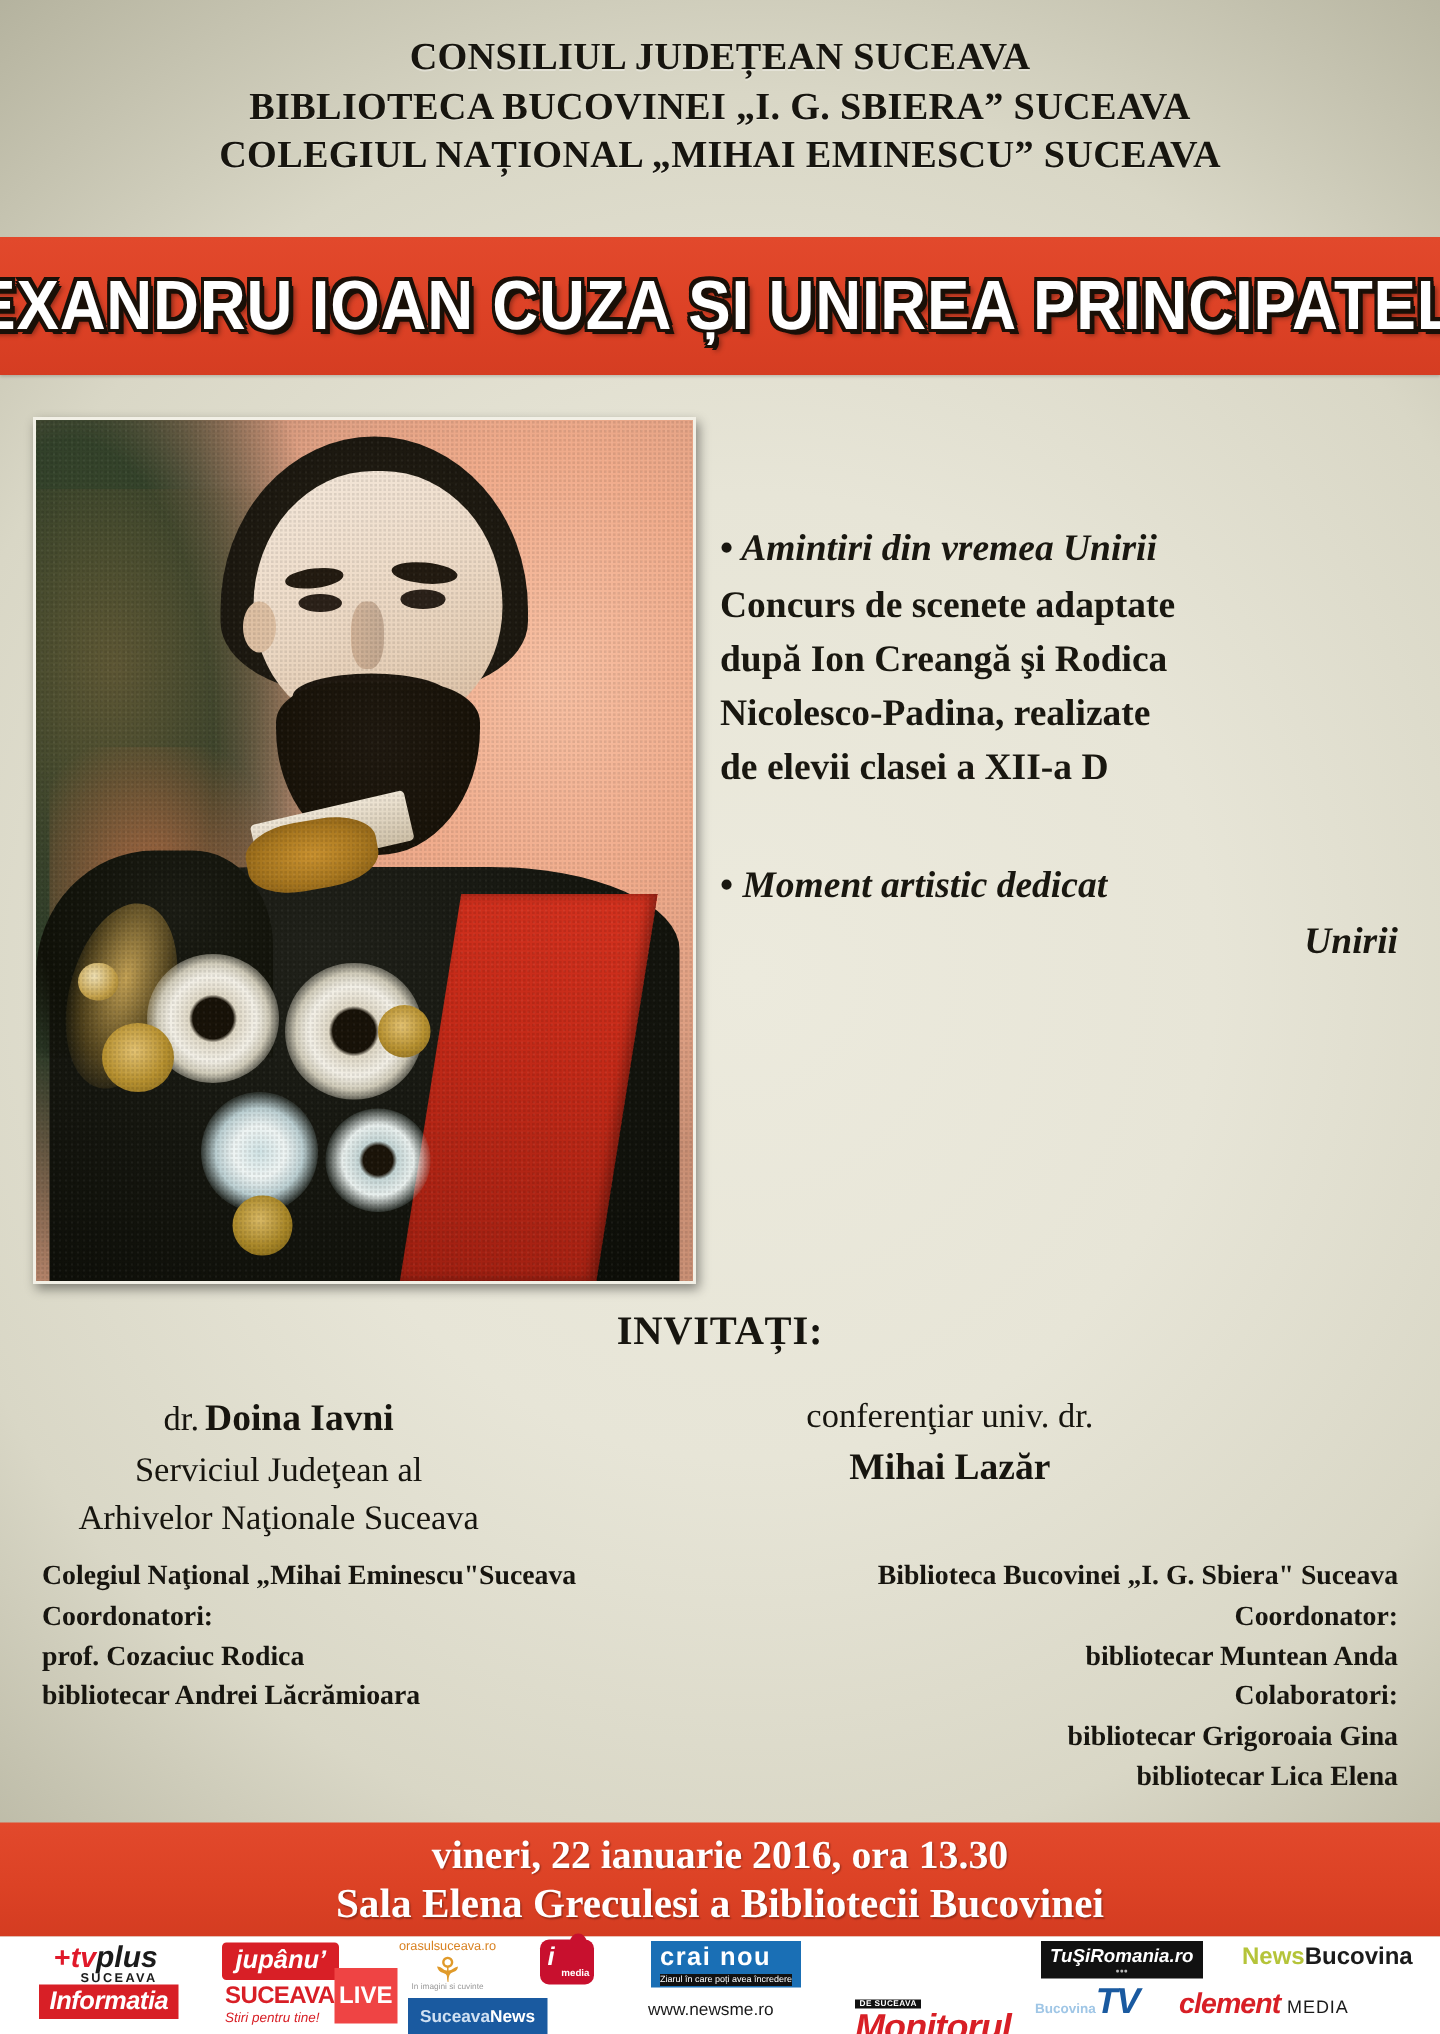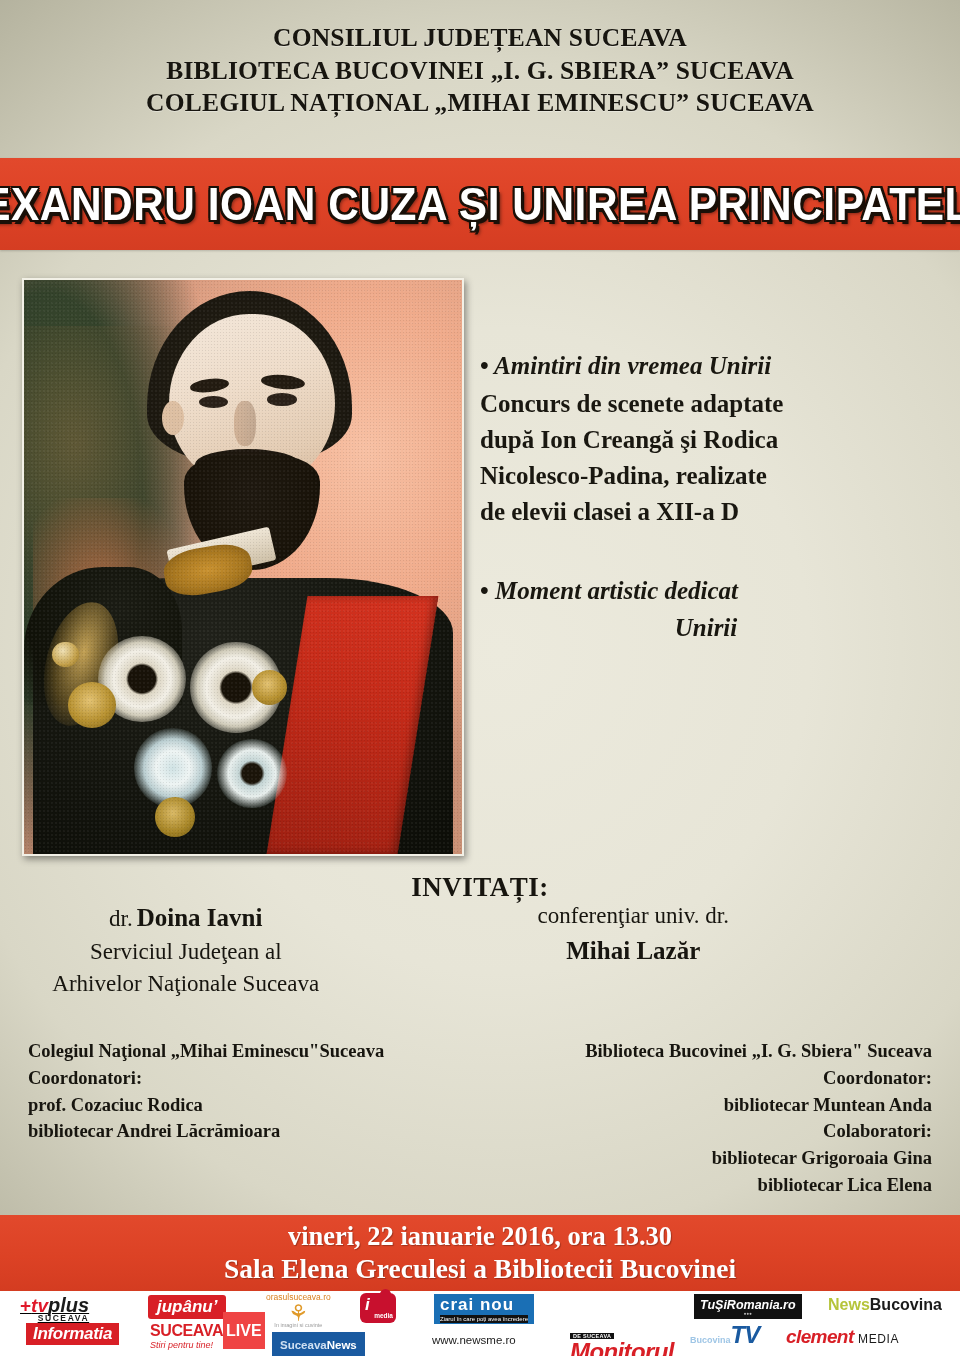--- a/index.html
+++ b/index.html
@@ -192,21 +192,21 @@
   }
   .prog-body.last-line{text-align:left;}
 
   
   .invitati-title{
     position:absolute;left:0;right:0;top:872px;
     text-align:center;font-size:27px;font-weight:bold;color:#17150f;
     letter-spacing:.5px;
   }
   .guests{
-    position:absolute;left:0;top:900px;width:819px;
+    position:absolute;left:0;top:928px;width:819px;
     display:flex;
   }
   .guest{width:50%;color:#17150f;line-height:1.42;}
   .guest-left{text-align:center;padding-right:56px;}
   .guest-right{text-align:center;padding-left:20px;}
   .guest-role{font-size:23px;}
   .guest-name{font-size:25px;font-weight:bold;}
   .guest-org{font-size:23px;}
 
   
@@ -236,21 +236,21 @@
     position:absolute;left:0;top:1291px;width:960px;height:65px;
     background:#ffffff;
     display:flex;align-items:center;
   }
   .sp{
     position:absolute;
     font-family:"Liberation Sans", sans-serif;
     line-height:1;
     white-space:nowrap;
   }
-  .sp-tvplus{left:20px;top:4px;text-decoration:underline;}
+  .sp-tvplus{left:36px;top:4px;}
   .sp-tvplus .cross{color:#e0192a;font-weight:bold;font-size:19px;}
   .sp-tvplus .tv{color:#e0192a;font-weight:bold;font-size:19px;font-style:italic;}
   .sp-tvplus .plus{color:#1b1b1b;font-weight:bold;font-size:20px;font-style:italic;}
   .sp-tvplus .suceava{display:block;text-align:right;color:#1b1b1b;font-weight:bold;font-size:8.5px;letter-spacing:1.6px;margin-top:-1px;}
   .sp-informatia{left:26px;top:32px;background:#d81f26;padding:2px 7px 3px;}
   .sp-informatia .t{color:#fff;font-weight:bold;font-style:italic;font-size:17px;letter-spacing:-.3px;}
   .sp-jupanu{left:148px;top:4px;background:#d81f26;border-radius:3px;padding:3px 9px 4px;}
   .sp-jupanu .t{color:#fff;font-weight:bold;font-style:italic;font-size:17px;}
   .sp-suceavalive{left:150px;top:32px;}
   .sp-suceavalive .a{color:#d81f26;font-weight:bold;font-size:16px;letter-spacing:-.4px;}
@@ -348,21 +348,21 @@
       <p class="prog-body">după Ion Creangă şi Rodica</p>
       <p class="prog-body">Nicolesco-Padina, realizate</p>
       <p class="prog-body last-line">de elevii clasei a XII-a D</p>
     </div>
 
     <div class="prog-item" style="margin-top:42px;">
       <p class="prog-lead">
         <span class="bullet">•</span>
         <span>Moment artistic dedicat</span>
       </p>
-      <p class="prog-lead last-line" style="text-align:center;">Unirii</p>
+      <p class="prog-lead last-line" style="text-align:right;">Unirii</p>
     </div>
 
   </div>
 
   <div class="invitati-title">INVITAȚI:</div>
 
   <div class="guests">
     <div class="guest guest-left">
       <div>
         <span class="guest-role">dr.</span>

